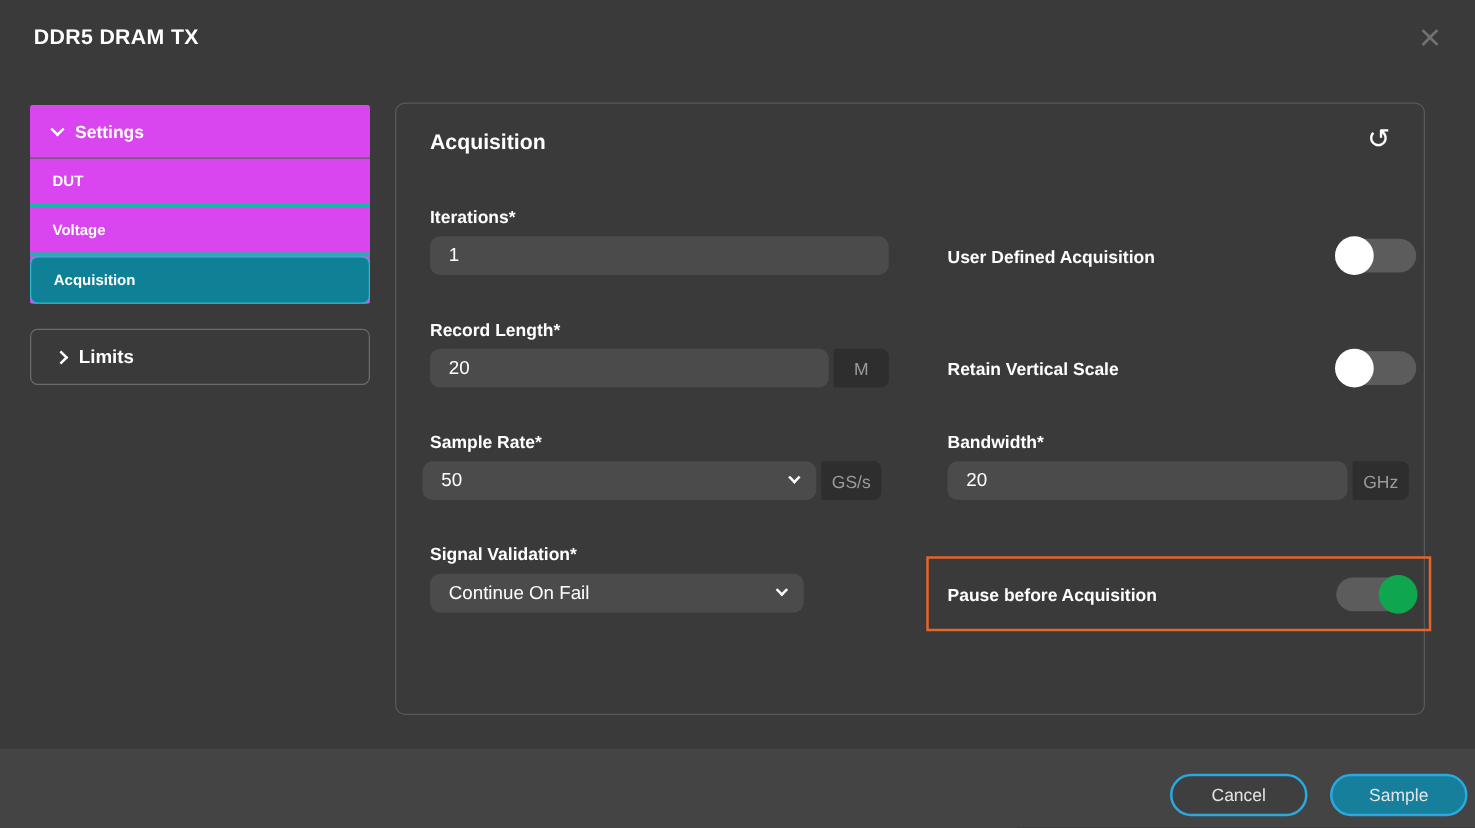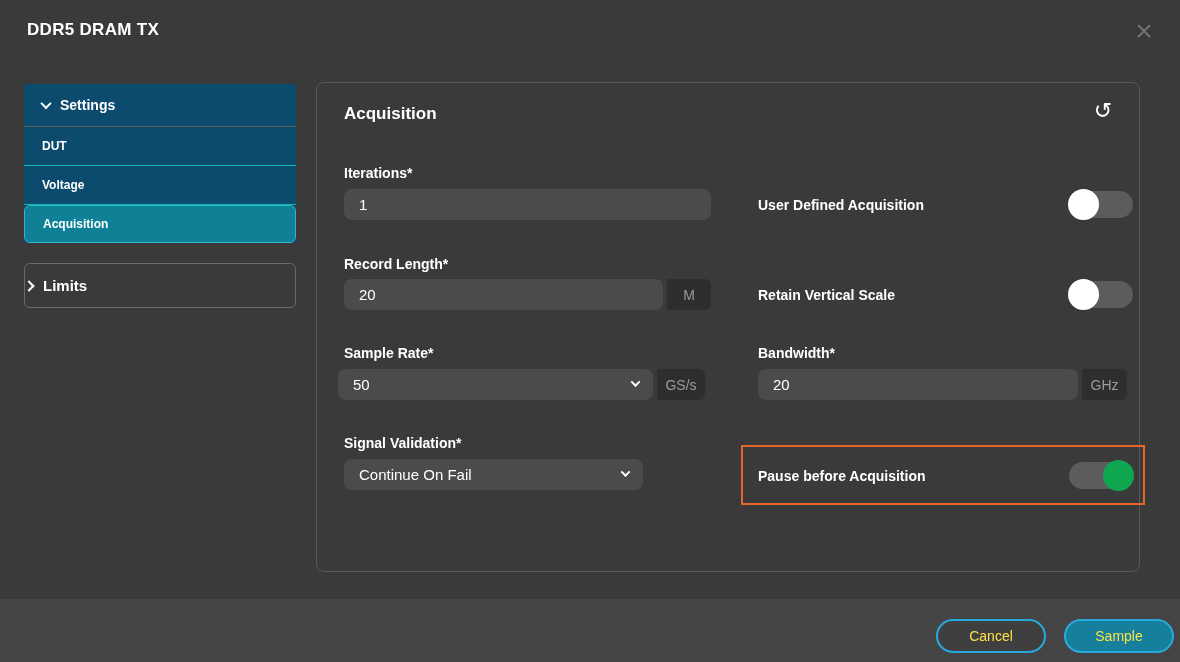--- a/index.html
+++ b/index.html
@@ -5,30 +5,30 @@
   * { margin:0; padding:0; box-sizing:border-box; font-family:"Liberation Sans","DejaVu Sans",sans-serif; }
   html,body { width:1180px; height:662px; }
   body { background:#3a3a3a; position:relative; overflow:hidden; color:#fff; }
 
   
   .dlg-title { position:absolute; left:27px; top:20px; font-size:17px; font-weight:bold; letter-spacing:.3px; }
   .close-btn { position:absolute; left:1126px; top:12px; width:36px; height:38px; display:flex; align-items:center; justify-content:center; font-size:30px; color:#717171; cursor:pointer; font-weight:300; line-height:1; }
 
   
   .sidebar { position:absolute; left:24px; top:84px; width:272px; }
-  .settings-group { background:#0c4a6e; border-radius:2px; }
+  .settings-group { background:#d946ef; border-radius:2px; }
   .group-header { height:43px; display:flex; align-items:center; padding-left:18px; border-bottom:1px solid #5d5d5d; cursor:pointer; }
   .group-header .glabel { font-size:14px; font-weight:bold; margin-left:10px; }
   .chev { display:inline-block; width:8px; height:8px; border-right:2px solid #fff; border-bottom:2px solid #fff; }
   .chev.down { transform:rotate(45deg) translate(-1px,-1px); }
   .chev.right { transform:rotate(-45deg); }
-  .nav-item { height:39px; display:flex; align-items:center; padding-left:18px; font-size:12px; font-weight:bold; border-bottom:1px solid #14b8a6; cursor:pointer; }
+  .nav-item { height:39px; display:flex; align-items:center; padding-left:18px; font-size:12px; font-weight:bold; border-bottom:3px solid #14b8a6; cursor:pointer; }
   .nav-item:last-child { border-bottom:none; }
   .nav-item.selected { background:#0e8197; border:1px solid #2fb6d0; border-radius:6px; height:38px; }
-  .limits-group { margin-top:20px; height:45px; border:1px solid #6b6b6b; border-radius:6px; display:flex; align-items:center; padding-left:0; cursor:pointer; }
+  .limits-group { margin-top:20px; height:45px; border:1px solid #6b6b6b; border-radius:6px; display:flex; align-items:center; padding-left:20px; cursor:pointer; }
   .limits-group .glabel { font-size:15px; font-weight:bold; margin-left:10px; }
 
   
   .panel { position:absolute; left:316px; top:82px; width:824px; height:490px; border:1px solid #585858; border-radius:8px; }
   .panel-title { position:absolute; left:27px; top:21px; font-size:17px; font-weight:bold; }
   .reset-btn { position:absolute; right:20px; top:12px; width:32px; height:32px; display:flex; align-items:center; justify-content:center; font-size:22px; color:#fff; cursor:pointer; }
 
   .field-label { position:absolute; font-size:14px; font-weight:bold; white-space:nowrap; }
   .input-row { position:absolute; display:flex; gap:4px; }
   .txt-input { height:31px; background:#4b4b4b; border:none; outline:none; border-radius:8px; color:#fff; font-size:15px; padding:0 15px; width:100%; }
@@ -40,21 +40,21 @@
   .toggle-row .t-label { font-size:14px; font-weight:bold; }
   .toggle { position:relative; width:64px; height:27px; background:#5c5c5c; border-radius:14px; cursor:pointer; flex:0 0 auto; }
   .toggle .knob { position:absolute; top:-2px; left:-1px; width:31px; height:31px; border-radius:50%; background:#fff; }
   .toggle.on .knob { left:auto; right:-1px; background:#0fa650; }
 
   .highlight-box { position:absolute; left:424px; top:362px; width:404px; height:60px; border:2px solid transparent; pointer-events:none; }
   .highlight-box.highlighted { border-color:#e4662b; }
 
   
   .footer { position:absolute; left:0; top:599px; width:1180px; height:63px; background:#444444; }
-  .btn { position:absolute; top:20px; height:34px; border-radius:17px; font-size:14px; color:#fde047; display:flex; align-items:center; justify-content:center; cursor:pointer; }
+  .btn { position:absolute; top:20px; height:34px; border-radius:17px; font-size:14px; color:#e5e5e5; display:flex; align-items:center; justify-content:center; cursor:pointer; }
   .btn-cancel { left:936px; width:110px; background:#3f3f3f; border:2px solid #2aa9df; }
   .btn-apply { left:1064px; width:110px; background:#157f9c; border:2px solid #2aa9df; }
 </style>
 </head>
 <body>
 
 <div class="dlg-title">DDR5 DRAM TX</div>
 <div class="close-btn">×</div>
 
 <div class="sidebar">

